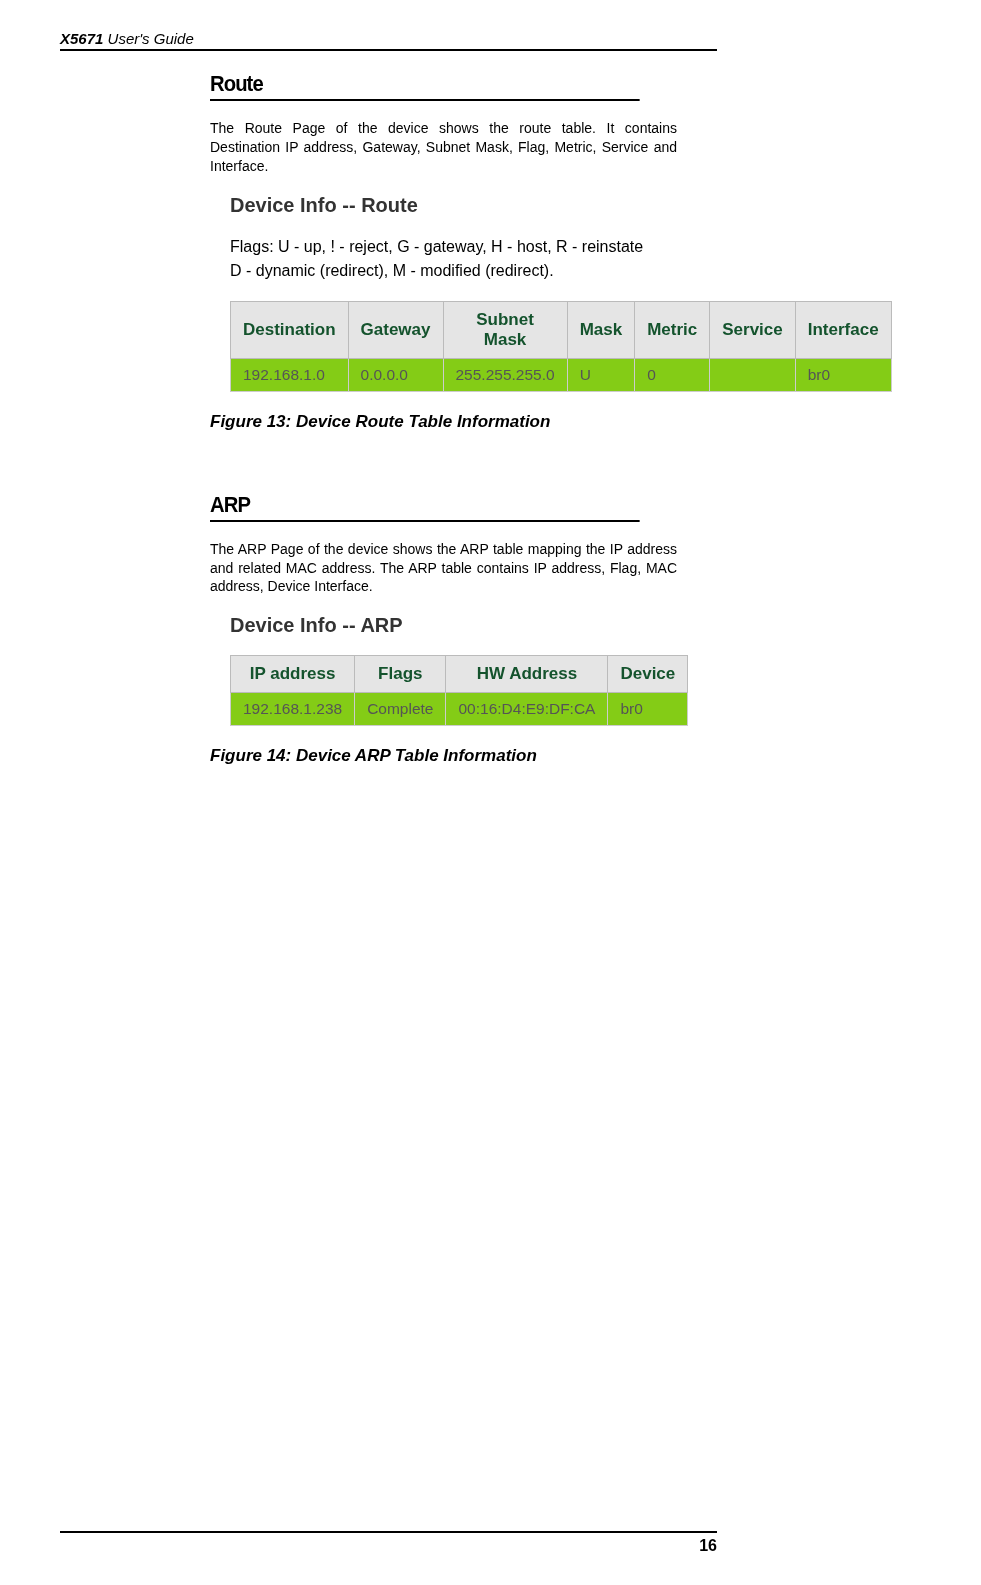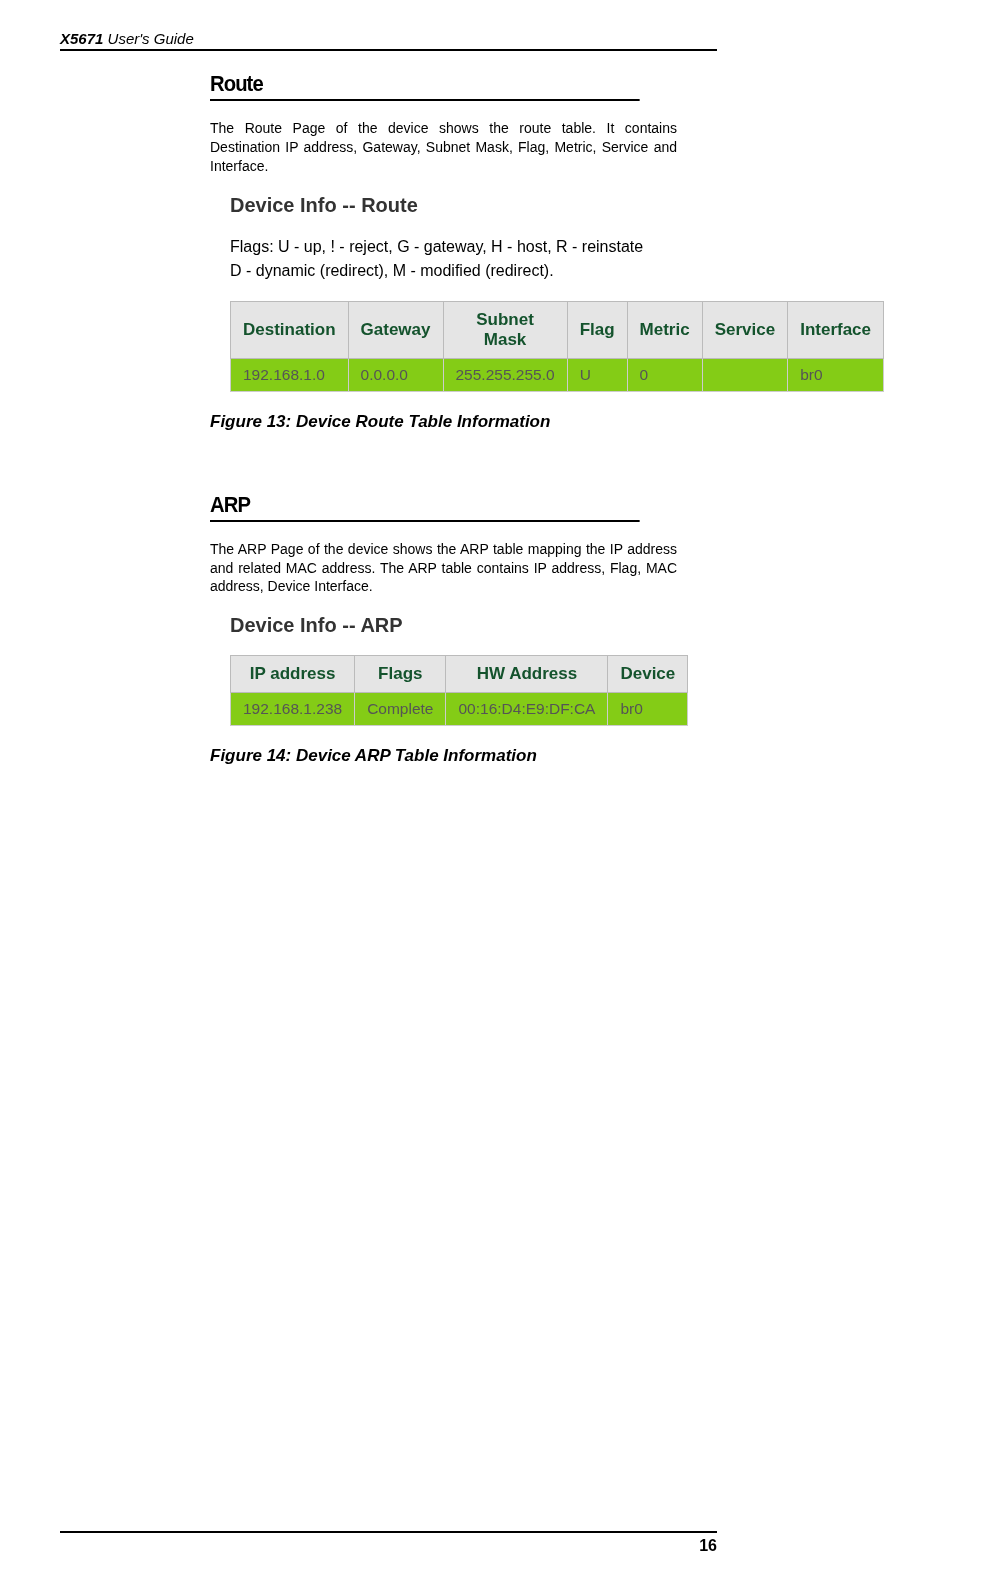--- a/index.html
+++ b/index.html
@@ -124,21 +124,21 @@
       <div class="shot-sub">
         <span>Flags: U - up, ! - reject, G - gateway, H - host, R - reinstate</span><br>
         <span>D - dynamic (redirect), M - modified (redirect).</span>
       </div>
       <table class="device-table">
         <thead>
           <tr>
             <th>Destination</th>
             <th>Gateway</th>
             <th>Subnet Mask</th>
-            <th>Flag</th>
+            <th>Mask</th>
             <th>Metric</th>
             <th>Service</th>
             <th>Interface</th>
           </tr>
         </thead>
         <tbody>
           <tr>
             <td>192.168.1.0</td>
             <td>0.0.0.0</td>
             <td>255.255.255.0</td>

